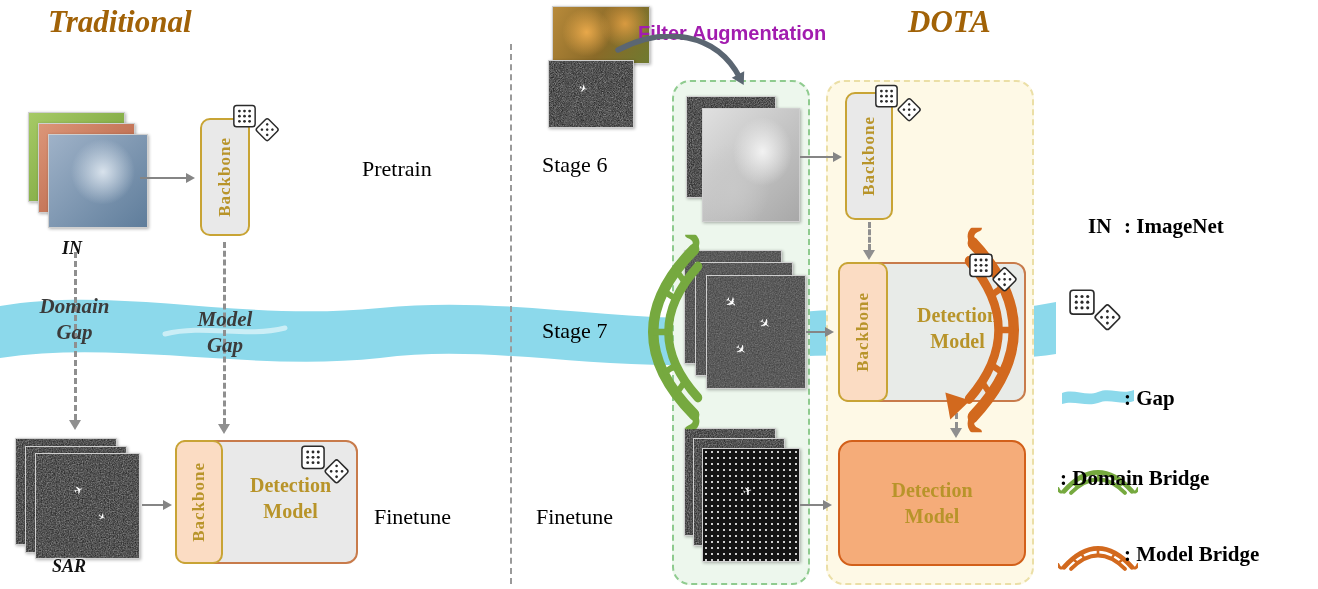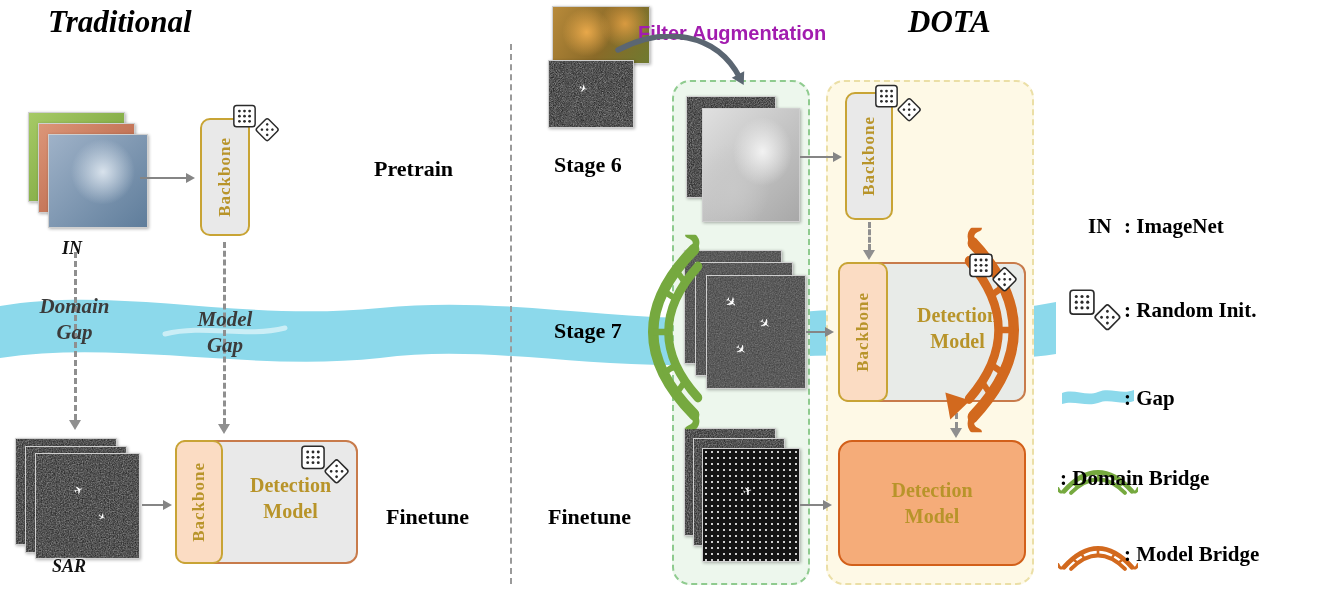--- a/index.html
+++ b/index.html
@@ -1,20 +1,20 @@
 <!DOCTYPE html>
 <html><head>
 <meta charset="utf-8">
 <style>
   html,body{margin:0;padding:0;background:#fff;}
   #fig{position:relative;width:1318px;height:589px;background:#fff;overflow:hidden;
        font-family:"Liberation Serif",serif;color:#111;}
   .abs{position:absolute;}
-  .title{font-size:31px;font-weight:bold;font-style:italic;color:#000000;}
-  .stage-label{font-size:22px;font-weight:bold;color:#000;margin-left:12px;}
+  .title{font-size:31px;font-weight:bold;font-style:italic;color:#a16207;}
+  .stage-label{font-size:22px;font-weight:normal;color:#000;}
   .caption{font-style:italic;font-weight:bold;font-size:18px;color:#111;text-shadow:0 0 3px #fff,0 0 3px #fff;}
   .gap-label{font-size:21px;font-weight:bold;font-style:italic;color:#3b3b3b;text-align:center;line-height:1.25;}
   .ellipsis{font-weight:bold;font-size:22px;letter-spacing:2px;color:#111;text-shadow:0 0 3px #fff;}
   .fa-label{font-family:"Liberation Sans",sans-serif;font-size:20px;font-weight:bold;color:#a21caf;}
 
   .backbone-box{background:#E9E9E9;border:2px solid #C8A435;border-radius:10px;
        display:flex;align-items:center;justify-content:center;box-sizing:border-box;z-index:3;}
   .vtext{writing-mode:vertical-rl;transform:rotate(180deg);color:#B8942A;font-weight:bold;
        font-size:17px;letter-spacing:1px;}
   .combined{background:#E9E9E9;border:2px solid #C87B4B;border-radius:12px;box-sizing:border-box;z-index:3;}
@@ -322,21 +322,20 @@
       <use href="#bridgeH"></use>
     </svg>
   <div class="abs" style="left:941px;top:396px;width:0;height:0;border-top:24px solid #D2691E;border-left:13px solid transparent;border-right:13px solid transparent;transform:rotate(18deg);z-index:5"></div>
 
   <div class="abs legend-label" style="left:1088px;top:214px">IN</div>
   <div class="abs legend-label" style="left:1124px;top:214px">: ImageNet</div>
 
   <svg class="abs" style="left:1068px;top:288px" width="56" height="48">
       <use href="#dicePair"></use>
     </svg>
-  <div class="abs legend-label" style="left:1124px;top:298px">: Random Init.</div>
 
   <svg class="abs" style="left:1062px;top:384px" width="72" height="26" viewBox="0 0 72 24">
     <path d="M0,8 C12,3 24,12 36,7 C48,2 60,10 72,5 L72,16 C60,21 48,13 36,18 C24,22 12,15 0,19 Z" fill="#8CD9EB"></path>
   </svg>
   <div class="abs legend-label" style="left:1124px;top:386px">: Gap</div>
 
   <svg class="abs" style="left:1058px;top:460px;color:#76A93F" width="80" height="38" viewBox="0 0 92 42">
       <use href="#bridgeH"></use>
     </svg>
   <div class="abs legend-label" style="left:1060px;top:466px">: Domain Bridge</div>

